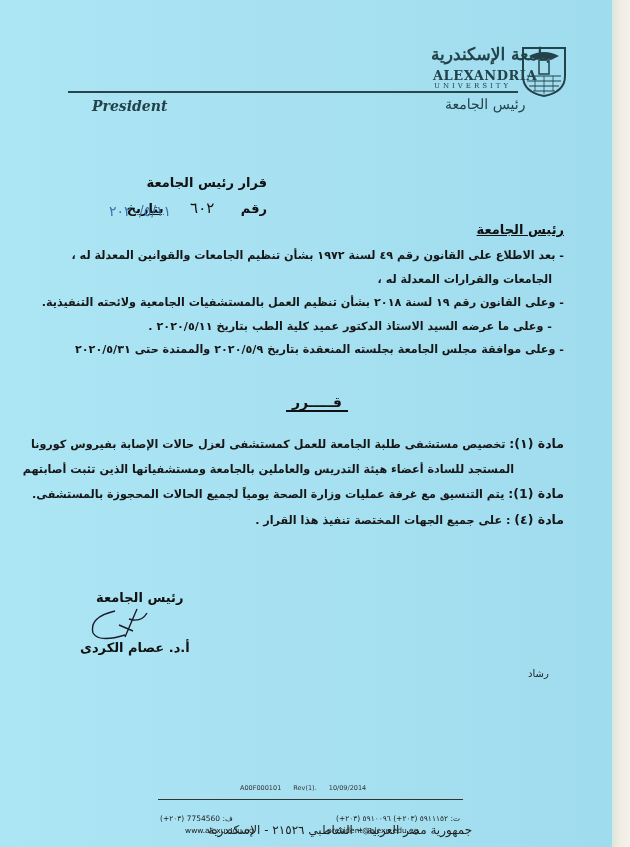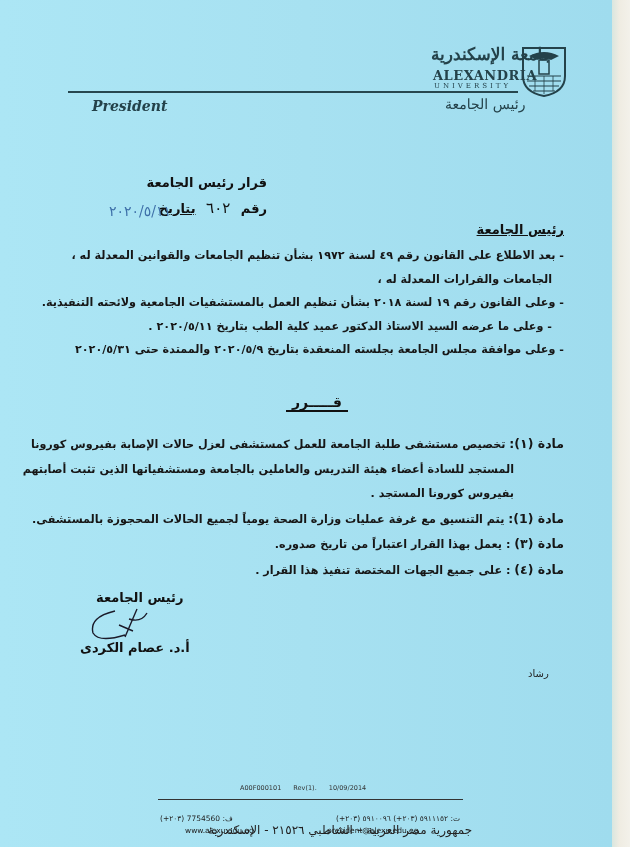--- a/index.html
+++ b/index.html
@@ -12,21 +12,21 @@
   .logo-ar{position:absolute;left:431px;top:44px;font-family:"DejaVu Serif",serif;font-size:17px;font-weight:bold;color:#24424a;direction:rtl;}
   .logo-en{position:absolute;left:433px;top:68px;font-family:"DejaVu Serif",serif;font-weight:bold;font-size:13px;letter-spacing:0.5px;color:#24424a;}
   .logo-uni{position:absolute;left:434px;top:82px;font-family:"DejaVu Serif",serif;font-size:7px;letter-spacing:3px;color:#24424a;}
   .header-line{position:absolute;left:68px;top:91px;width:450px;height:2px;background:#27474f;}
   .logo-sub{position:absolute;left:445px;top:96px;font-family:"DejaVu Serif",serif;font-size:14px;color:#24424a;direction:rtl;}
   .shield{position:absolute;left:521px;top:46px;width:46px;height:52px;}
   .president-en{position:absolute;left:92px;top:98px;font-family:"DejaVu Serif",serif;font-style:italic;font-weight:bold;font-size:14px;color:#24424a;}
   
   .title{position:absolute;right:345px;top:175px;font-size:13px;font-weight:bold;direction:rtl;color:#111;}
   .number-line{position:absolute;right:345px;top:199px;font-size:13px;font-weight:bold;direction:rtl;color:#111;}
-  .number-line .num{font-weight:normal;font-size:15px;margin:0 6px;}
+  .number-line .num{font-weight:normal;font-size:15px;margin:0 22px;}
   .number-line .date-label{text-decoration:underline;}
   .hand-date{position:absolute;left:109px;top:203px;font-family:"DejaVu Serif",serif;font-size:14px;color:#3d6fa8;letter-spacing:3px;direction:ltr;}
   .heading{position:absolute;right:48px;top:222px;font-size:13px;font-weight:bold;text-decoration:underline;direction:rtl;color:#111;}
   .preamble{position:absolute;right:48px;top:244px;width:520px;direction:rtl;font-size:11.2px;font-weight:bold;color:#161616;line-height:23.6px;}
   .preamble .line{white-space:nowrap;}
   .decided{position:absolute;left:286px;top:394px;font-size:14px;font-weight:bold;direction:rtl;border-bottom:2px solid #111;padding:0 6px;color:#111;}
   .articles{position:absolute;right:48px;top:432px;width:540px;direction:rtl;font-size:11.2px;font-weight:bold;color:#161616;line-height:24.5px;}
   .articles .art-label{font-size:12.5px;}
   .articles .line{white-space:nowrap;}
   
@@ -80,28 +80,23 @@
   </div>
 
   <div class="decided">قـــــرر</div>
 
   <div class="articles">
     <div class="line">
       <span class="art-label">مادة (١):</span>
       <span>تخصيص مستشفى طلبة الجامعة للعمل كمستشفى لعزل حالات الإصابة بفيروس كورونا</span>
     </div>
     <div class="line" style="padding-right:50px">المستجد للسادة أعضاء هيئة التدريس والعاملين بالجامعة ومستشفياتها الذين تثبت أصابتهم</div>
-    <div class="line" style="padding-right:50px">بفيروس كورونا المستجد .</div>
     <div class="line">
       <span class="art-label">مادة (1):</span>
       <span>يتم التنسيق مع غرفة عمليات وزارة الصحة يومياً لجميع الحالات المحجوزة بالمستشفى.</span>
-    </div>
-    <div class="line">
-      <span class="art-label">مادة (٣)</span>
-      <span>: يعمل بهذا القرار اعتباراً من تاريخ صدوره.</span>
     </div>
     <div class="line">
       <span class="art-label">مادة (٤)</span>
       <span>: على جميع الجهات المختصة تنفيذ هذا القرار .</span>
     </div>
   </div>
 
   <div class="sig-title">رئيس الجامعة</div>
   <svg class="sig-scribble" viewBox="0 0 80 36">
     <path d="M30 4 Q4 10 8 26 Q14 36 40 28 M52 2 L40 30 M44 12 Q56 16 62 6 M34 18 L48 24" fill="none" stroke="#1b1b2a" stroke-width="1.4"></path>

